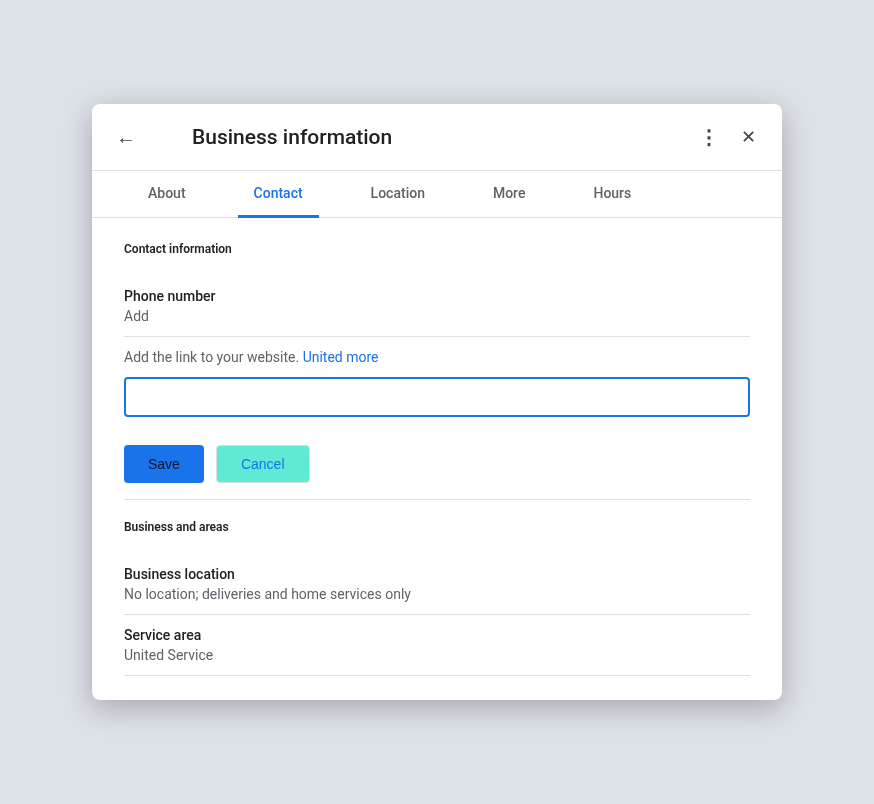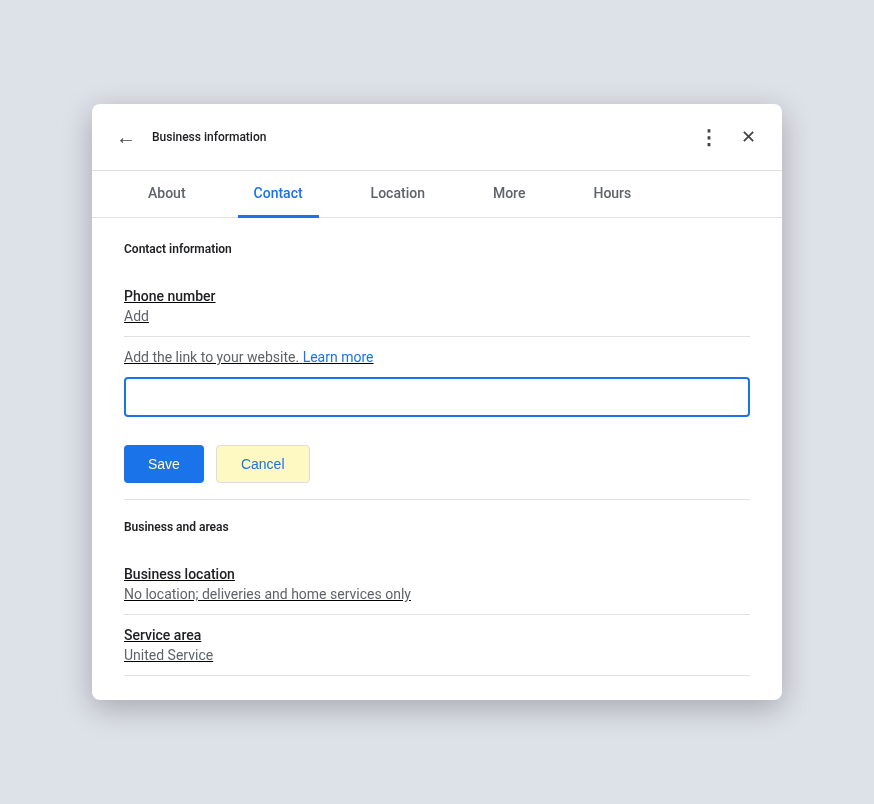--- a/index.html
+++ b/index.html
@@ -52,23 +52,24 @@
       padding: 4px;
       margin-right: 12px;
       color: #444;
       font-size: 20px;
       display: flex;
       align-items: center;
     }
 
     .modal-title {
       flex: 1;
-      font-size: 12px;
+      font-size: 21px;
       font-weight: 500;
       color: #202124;
+      margin-left: 40px;
     }
 
     .header-actions {
       display: flex;
       align-items: center;
       gap: 8px;
     }
 
     .icon-btn {
       background: none;
@@ -131,21 +132,20 @@
       font-size: 12px;
       font-weight: 600;
       color: #202124;
       margin-bottom: 20px;
     }
 
     
     .field-row {
       padding: 12px 0;
       border-bottom: 1px solid #e0e0e0;
-      text-decoration: underline;
     }
 
     .field-label {
       font-size: 14px;
       font-weight: 500;
       color: #202124;
       margin-bottom: 4px;
     }
 
     .field-value {
@@ -177,31 +177,31 @@
 
     
     .btn-row {
       display: flex;
       gap: 12px;
       margin-top: 16px;
     }
 
     .btn-save {
       background: #1a73e8;
-      color: #fef9c3;
+      color: #0f172a;
       border: none;
       border-radius: 4px;
       padding: 10px 24px;
       font-size: 14px;
       font-weight: 500;
       cursor: pointer;
     }
 
     .btn-cancel {
-      background: #fef9c3;
+      background: #5eead4;
       color: #1a73e8;
       border: 1px solid #dadce0;
       border-radius: 4px;
       padding: 10px 24px;
       font-size: 14px;
       font-weight: 500;
       cursor: pointer;
     }
 
     
@@ -268,21 +268,21 @@
       <div class="section-title">Contact information</div>
 
       <div class="field-row">
         <div class="field-label">Phone number</div>
         <div class="field-value">Add</div>
       </div>
 
       <div class="field-row" style="border-bottom: none;">
         <div class="website-desc">
           <span>Add the link to your website.</span>
-          <a href="#">Learn more</a>
+          <a href="#">United more</a>
         </div>
         <input type="text" class="website-input" value="" placeholder="" style="">
       </div>
 
       <div class="btn-row">
         <button class="btn-save">Save</button>
         <button class="btn-cancel">Cancel</button>
       </div>
 
       <hr class="section-divider">

